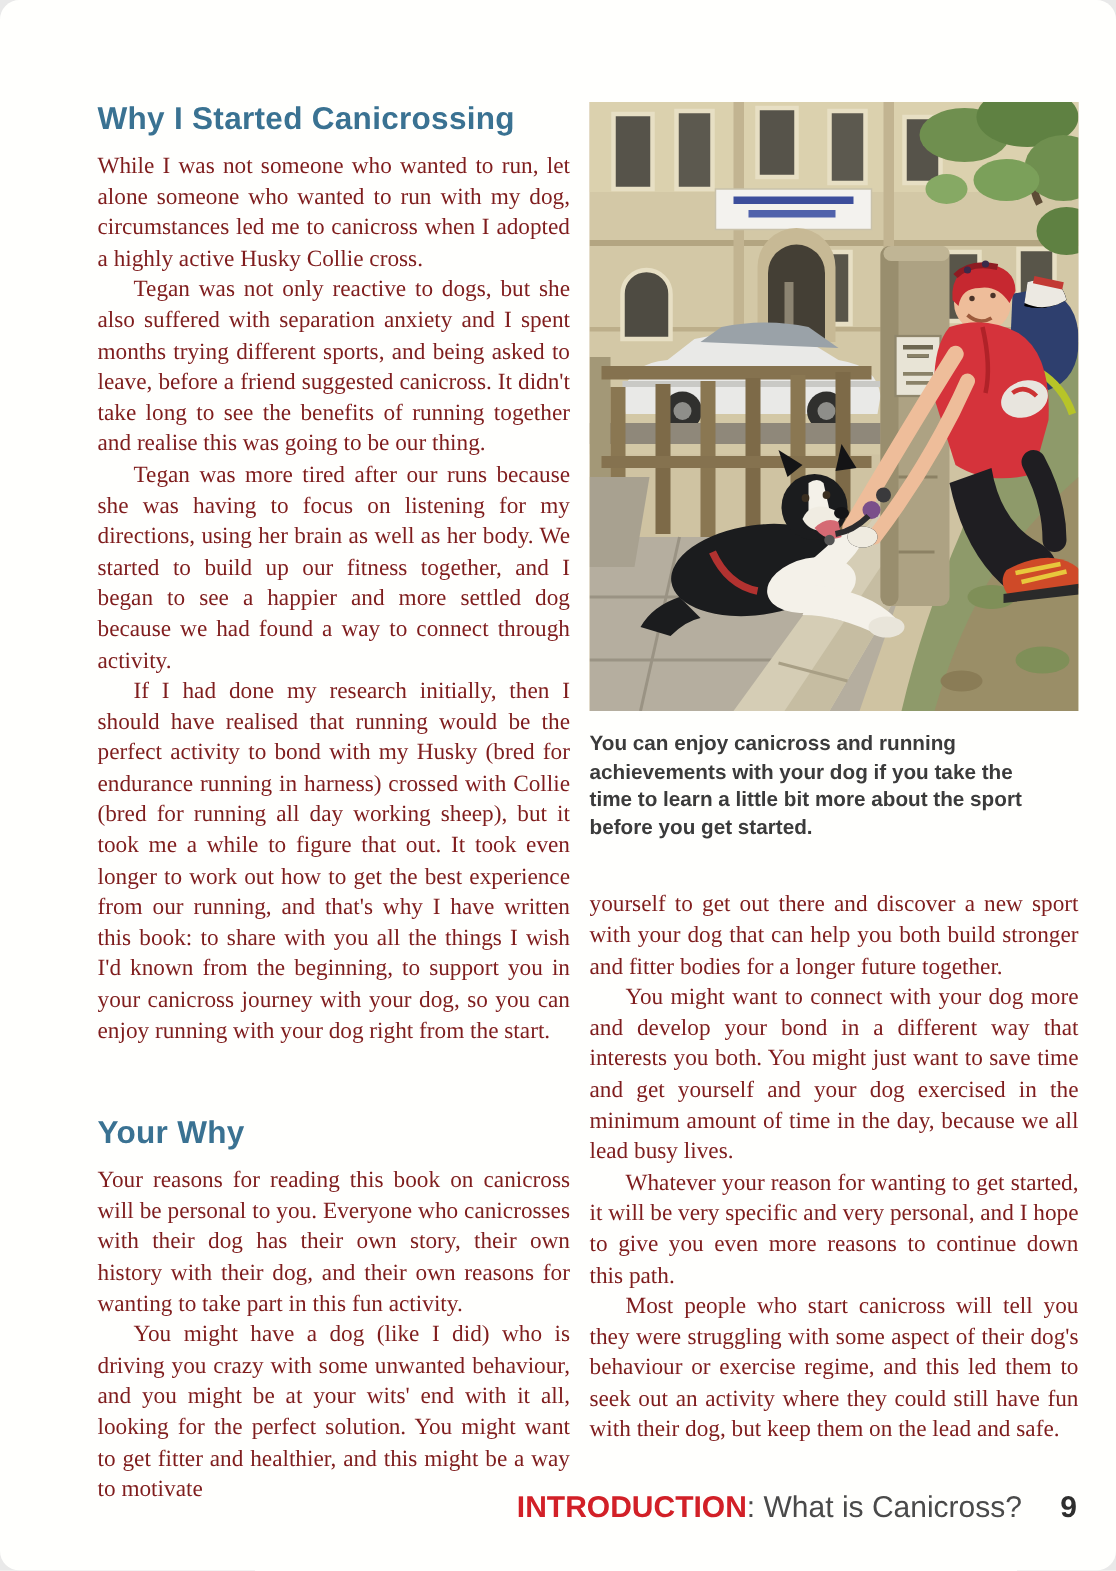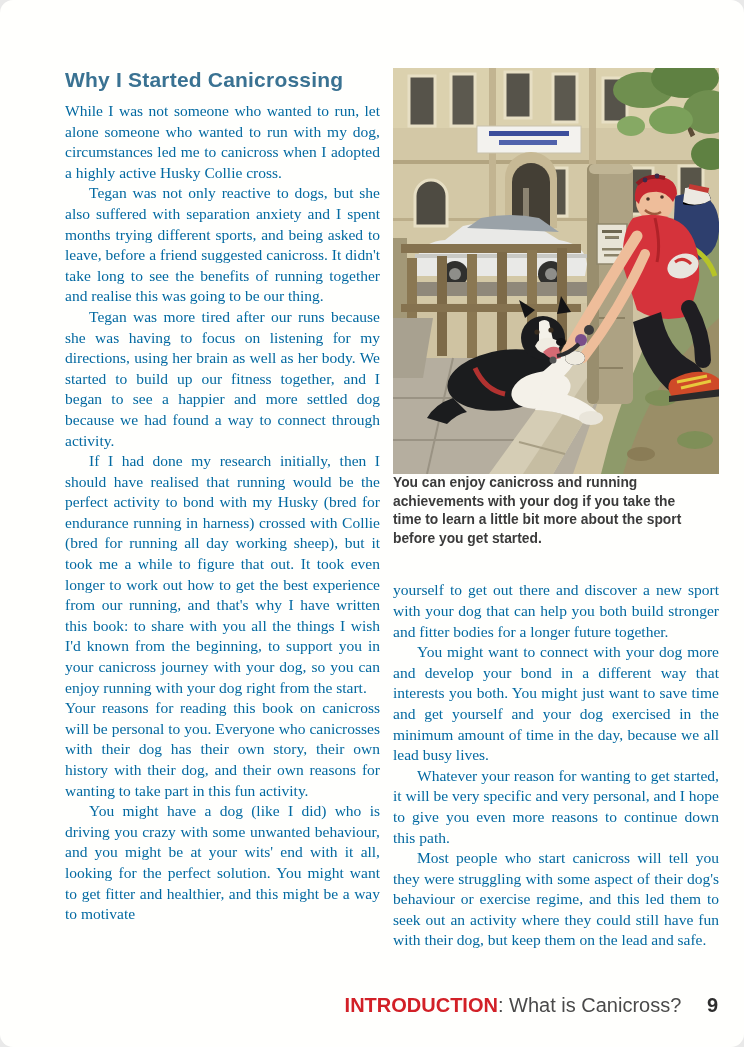--- a/index.html
+++ b/index.html
@@ -34,41 +34,41 @@
     font-size: 21px;
     letter-spacing: 0.2px;
     color: #3a7292;
     margin-bottom: 9px;
   }
   h2.section-heading { margin-top: 46px; }
 
   p.body-para {
     font-size: 15.5px;
     line-height: 20.6px;
-    color: #0369a1;
+    color: #7f1d1d;
     text-align: justify;
   }
   p.body-para.indent { text-indent: 24px; }
 
   .photo-frame {
     width: 326px;
     height: 406px;
     overflow: hidden;
     background: #cfc3a2;
   }
   .photo-frame svg { display: block; }
 
   .photo-caption {
     font-family: "Liberation Sans", sans-serif;
     font-weight: 700;
     font-size: 13.8px;
     line-height: 18.6px;
     color: #3b3b3b;
     width: 306px;
-    margin-top: 0;
+    margin-top: 13px;
   }
 
   .col-right .flow-text { margin-top: 32px; }
 
   .footer {
     position: absolute;
     right: 26px;
     bottom: 30px;
     font-family: "Liberation Sans", sans-serif;
     font-size: 20px;
@@ -88,20 +88,21 @@
   <div class="content">
 
     <div class="col-left">
       <h1 class="section-heading">Why I Started Canicrossing</h1>
 
       <p class="body-para">While I was not someone who wanted to run, let alone someone who wanted to run with my dog, circumstances led me to canicross when I adopted a highly active Husky Collie cross.</p>
       <p class="body-para indent">Tegan was not only reactive to dogs, but she also suffered with separation anxiety and I spent months trying different sports, and being asked to leave, before a friend suggested canicross. It didn't take long to see the benefits of running together and realise this was going to be our thing.</p>
       <p class="body-para indent">Tegan was more tired after our runs because she was having to focus on listening for my directions, using her brain as well as her body. We started to build up our fitness together, and I began to see a happier and more settled dog because we had found a way to connect through activity.</p>
       <p class="body-para indent">If I had done my research initially, then I should have realised that running would be the perfect activity to bond with my Husky (bred for endurance running in harness) crossed with Collie (bred for running all day working sheep), but it took me a while to figure that out. It took even longer to work out how to get the best experience from our running, and that's why I have written this book: to share with you all the things I wish I'd known from the beginning, to support you in your canicross journey with your dog, so you can enjoy running with your dog right from the start.</p>
 
+      <h2 class="section-heading">Your Why</h2>
 
       <p class="body-para">Your reasons for reading this book on canicross will be personal to you. Everyone who canicrosses with their dog has their own story, their own history with their dog, and their own reasons for wanting to take part in this fun activity.</p>
       <p class="body-para indent">You might have a dog (like I did) who is driving you crazy with some unwanted behaviour, and you might be at your wits' end with it all, looking for the perfect solution. You might want to get fitter and healthier, and this might be a way to motivate</p>
     </div>
 
     <div class="col-right">
 
       <div class="photo-frame">
         <svg width="326" height="406" viewBox="0 0 326 406" xmlns="http://www.w3.org/2000/svg">
 

